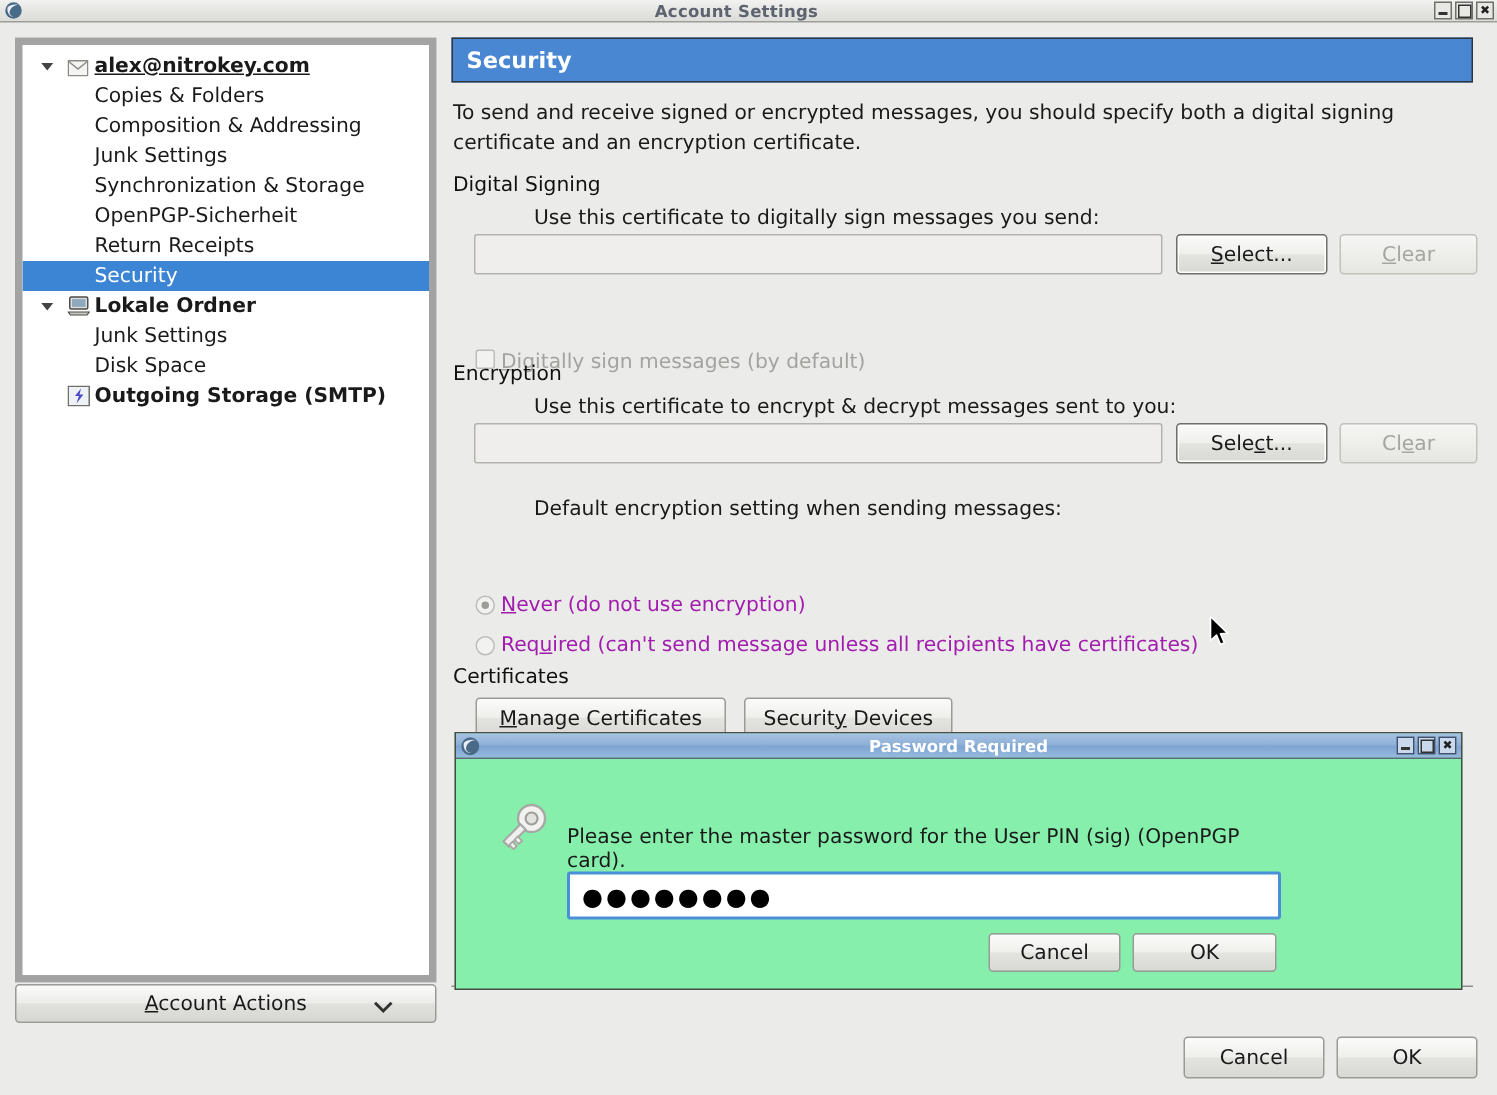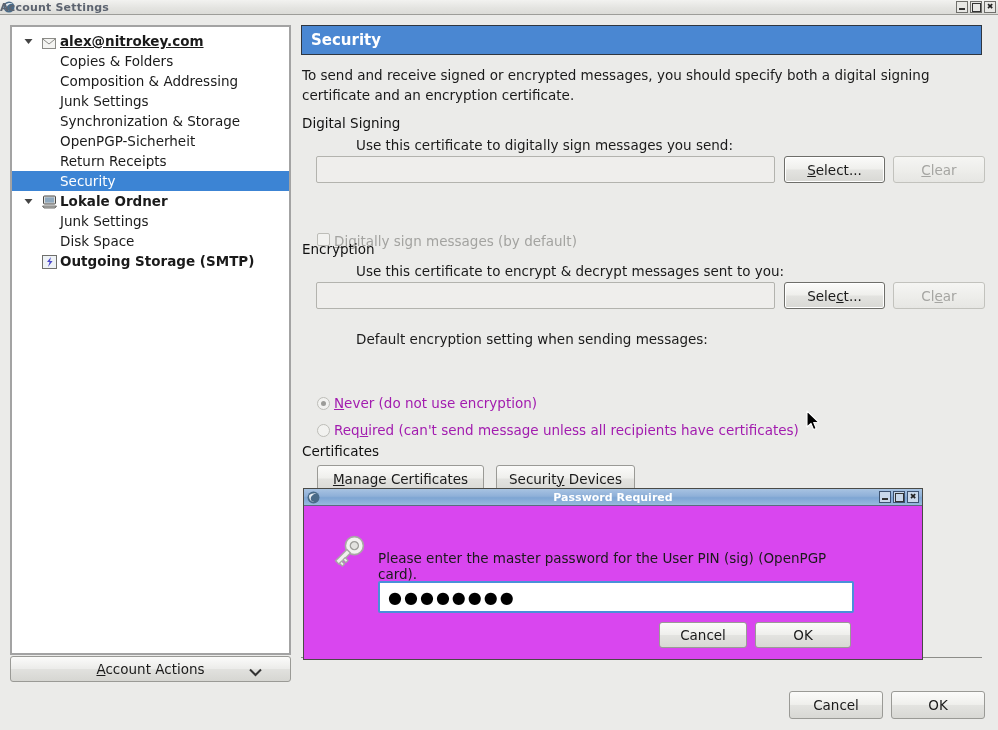--- a/index.html
+++ b/index.html
@@ -17,38 +17,38 @@
     position:absolute;left:0;top:0;width:998px;height:15px;
     background:linear-gradient(to bottom,#f2f2f0 0%,#e4e4e1 55%,#dcdcd8 100%);
     border-bottom:1px solid #9d9d99;
     box-sizing:border-box;
   }
   .titlebar .app-icon{
     position:absolute;left:3px;top:1px;width:12px;height:12px;
   }
   .titlebar .title{
     position:absolute;left:0;top:0;width:982px;height:15px;
-    line-height:15px;
+    text-align:center;line-height:15px;
     font-size:11px;font-weight:bold;color:#5d6470;
     letter-spacing:.2px;
   }
   .winbtns{position:absolute;right:2px;top:1px;display:flex;gap:2px;}
   .winbtn{
     width:12px;height:12px;box-sizing:border-box;
     border:1px solid #6f6f6b;background:#e8e8e5;
     display:flex;align-items:center;justify-content:center;
   }
   .winbtn .g{font-size:8px;line-height:1;color:#222;}
   .wb-min .g{display:block;width:6px;height:2px;background:#333;margin-top:4px;}
   .wb-max .g{display:block;width:7px;height:7px;border:1px solid #333;background:transparent;}
 
   
   .sidebar{
     position:absolute;left:10px;top:25px;width:281px;height:630px;
-    background:#fff;border:2px solid #a3a3a3;box-sizing:border-box;
+    background:#fff;border:5px solid #a3a3a3;box-sizing:border-box;
     overflow:hidden;
   }
   .tree{padding-top:4px;}
   .node{
     position:relative;height:20px;line-height:20px;
     white-space:nowrap;cursor:default;
     font-size:13.5px;
   }
   .node .twisty{
     position:absolute;left:10px;top:0;width:12px;height:20px;
@@ -123,24 +123,24 @@
     width:13px;height:13px;box-sizing:border-box;border-radius:50%;
     border:1px solid #bdbdb8;background:#f2f2f0;margin-right:4px;
     display:flex;align-items:center;justify-content:center;
   }
   .radio .dot{width:5px;height:5px;border-radius:50%;background:#9c9c99;}
 
   u.mn{text-decoration:underline;}
 
   
   .dialog{
-    position:absolute;left:303px;top:488px;width:620px;height:172px;
+    position:absolute;left:303px;top:488px;width:672px;height:172px;
     box-sizing:border-box;
     border:1px solid #4a4a46;
-    background:#d946ef;
+    background:#86efac;
   }
   .dlg-title{
     position:relative;height:17px;box-sizing:border-box;
     background:linear-gradient(to bottom,#a8c3e2 0%,#8fb0d8 45%,#7ea5d3 55%,#97bade 100%);
     border-bottom:1px solid #5c6a80;
   }
   .dlg-title .t{
     position:absolute;left:0;top:0;width:100%;height:17px;line-height:17px;
     text-align:center;font-size:11px;font-weight:bold;color:#fff;
   }

